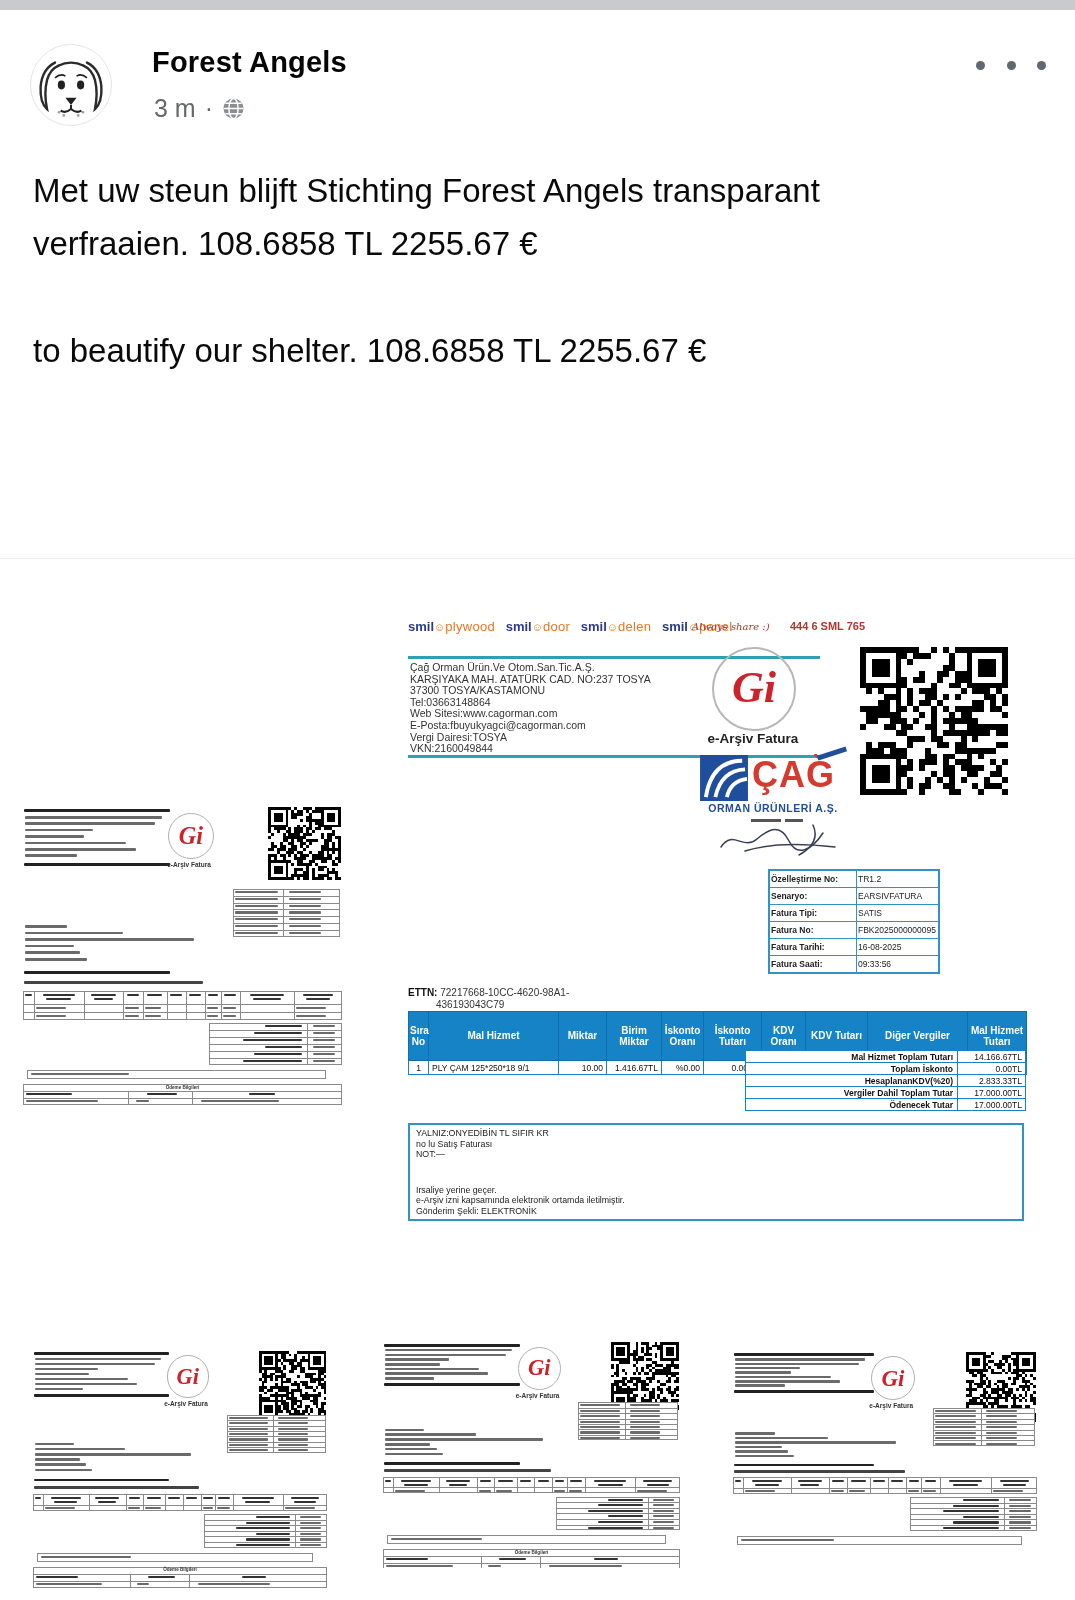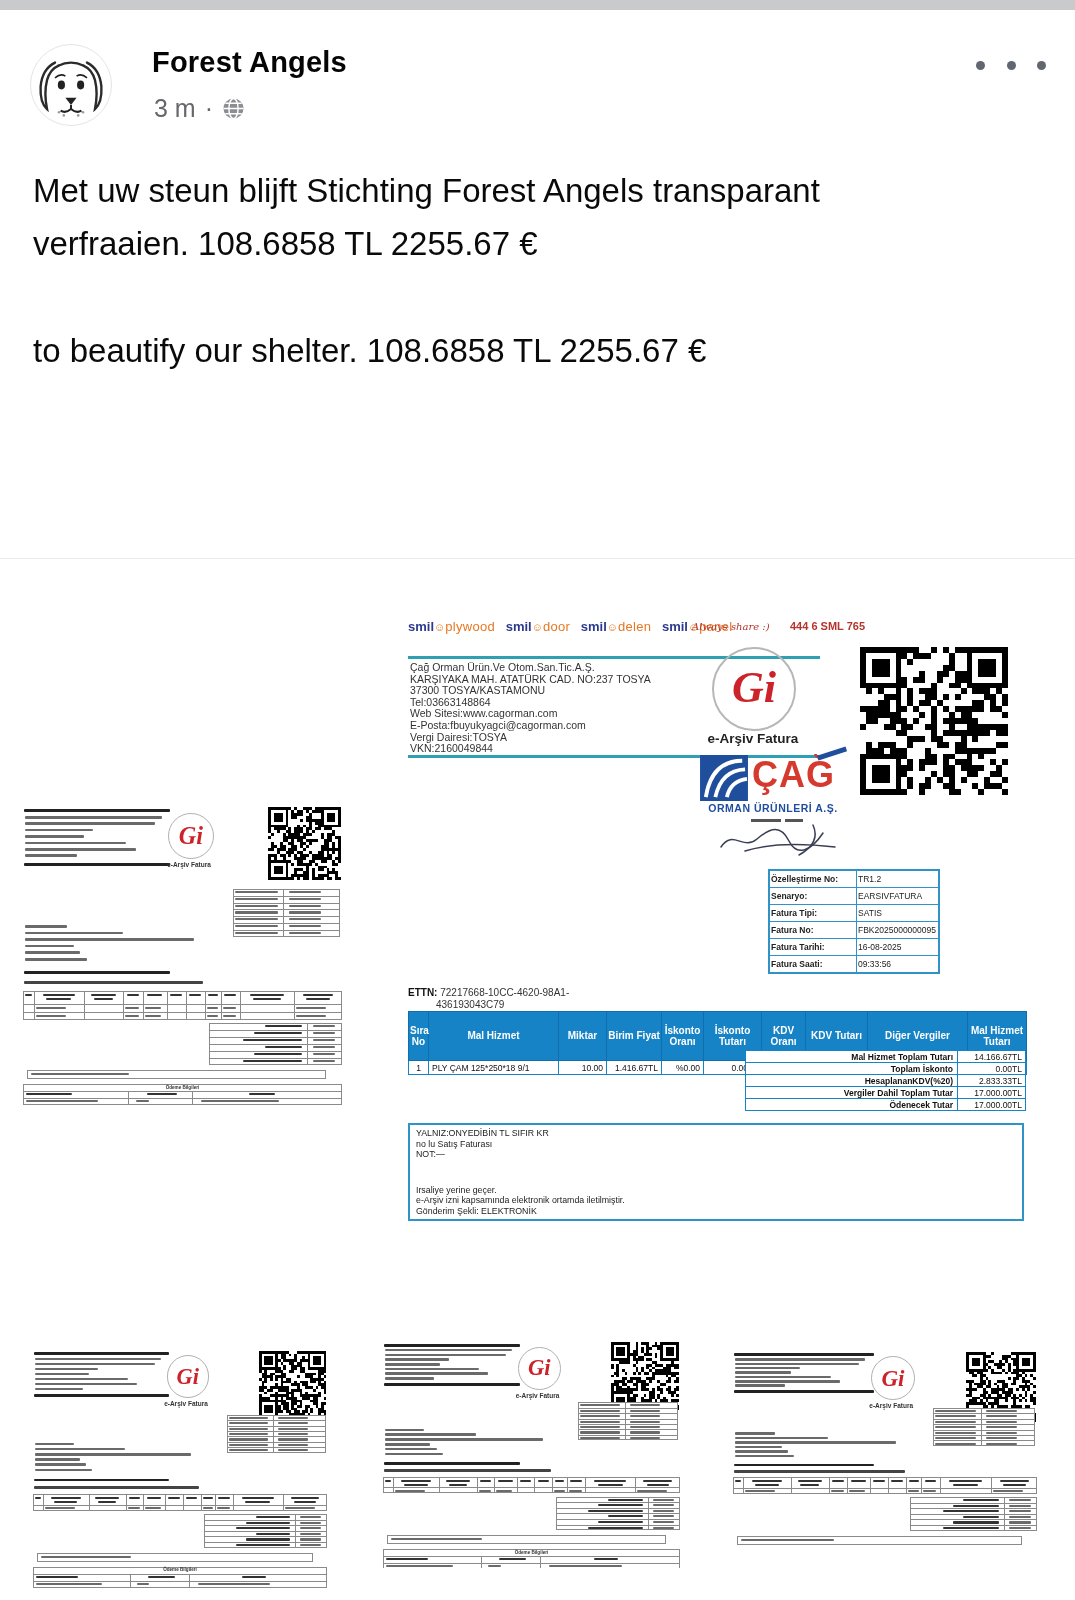--- a/index.html
+++ b/index.html
@@ -459,21 +459,21 @@
           <col style="width:44px">
           <col style="width:62px">
           <col style="width:100px">
           <col style="width:59px">
         </colgroup>
       <thead>
           <tr>
         <th>Sıra No</th>
             <th>Mal Hizmet</th>
         <th>Miktar</th>
-            <th>Birim Fiyat</th>
+            <th>Birim Miktar</th>
         <th>İskonto Oranı</th>
             <th>İskonto Tutarı</th>
         <th>KDV Oranı</th>
             <th>KDV Tutarı</th>
         <th>Diğer Vergiler</th>
             <th>Mal Hizmet Tutarı</th>
       </tr>
         </thead>
       <tbody>
           <tr>

